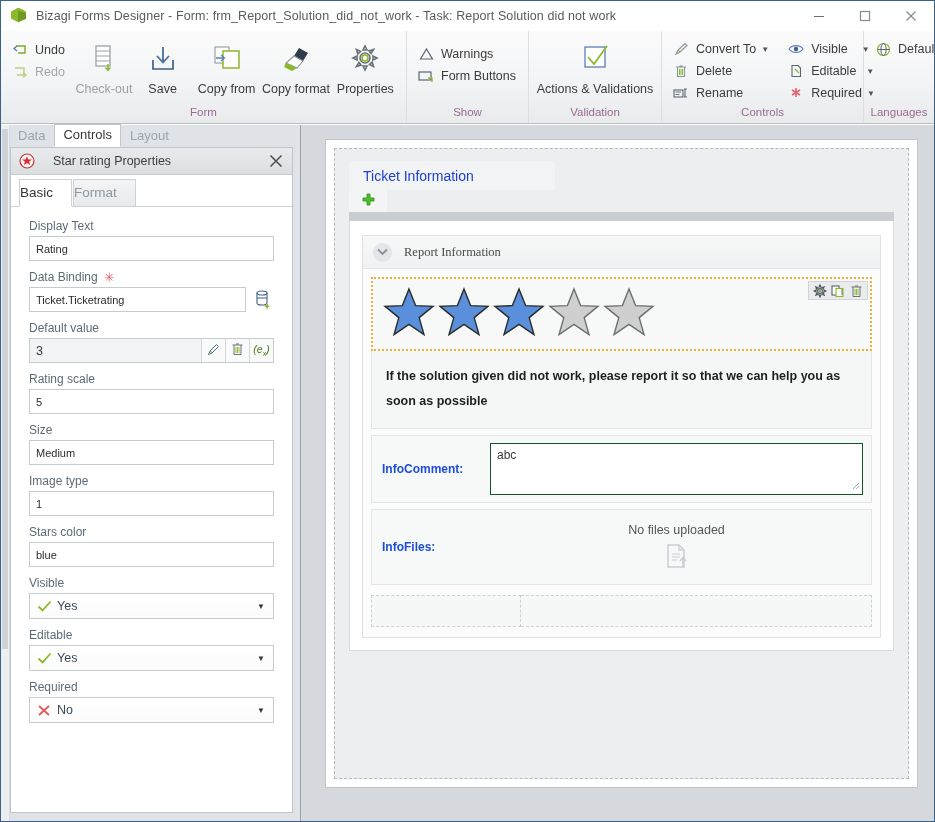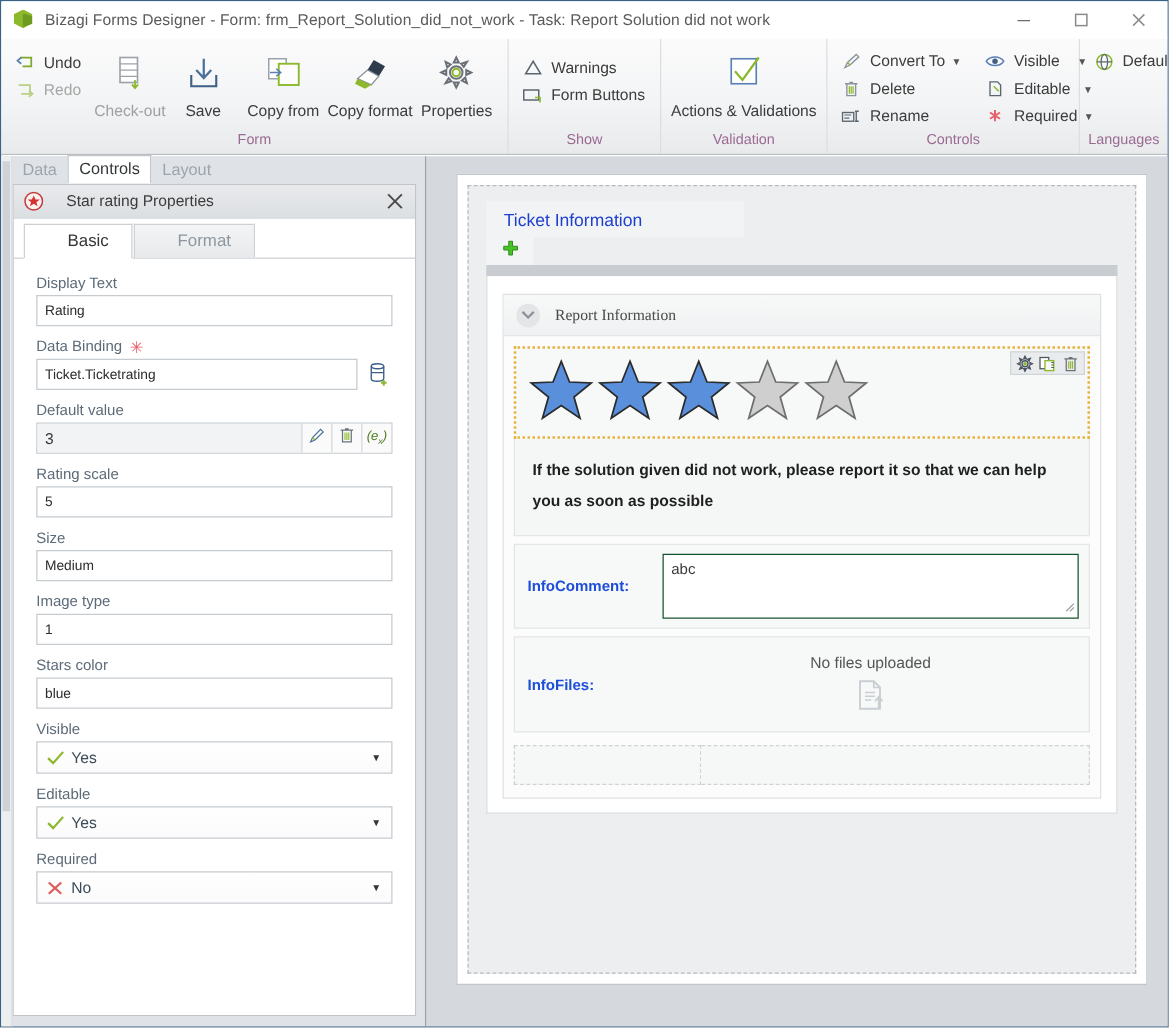--- a/index.html
+++ b/index.html
@@ -123,21 +123,21 @@
   .body {
     position: absolute;
     top: 124px; left: 0;
     width: 935px;
     height: 698px;
     display: flex;
   }
 
   
   .leftpanel {
-    width: 340px;
+    width: 300px;
     background: #dfe3e8;
     border-right: 1px solid #9aa0a6;
     display: flex; flex-direction: column;
     position: relative;
   }
   .ptabs {
     display: flex; align-items: flex-end;
     height: 22px;
     padding-left: 8px;
     background: #dfe3e8;
@@ -179,21 +179,21 @@
 
   .ftabs {
     display: flex; align-items: flex-end;
     height: 32px;
     background: #ffffff;
     border-bottom: 1px solid #cdd1d5;
     padding-left: 8px;
   }
   .ftab {
     font-size: 13.5px;
-    padding: 5px 18px 6px 34px;
+    padding: 5px 18px 6px 0;
     color: #8e979f;
     background: linear-gradient(to bottom,#f3f4f5,#e7e9eb);
     border: 1px solid #cdd1d5;
     border-bottom: none;
     margin-right: 1px;
   }
   .ftab.active {
     color: #343434;
     background: #ffffff;
     border-color: #cdd1d5;

